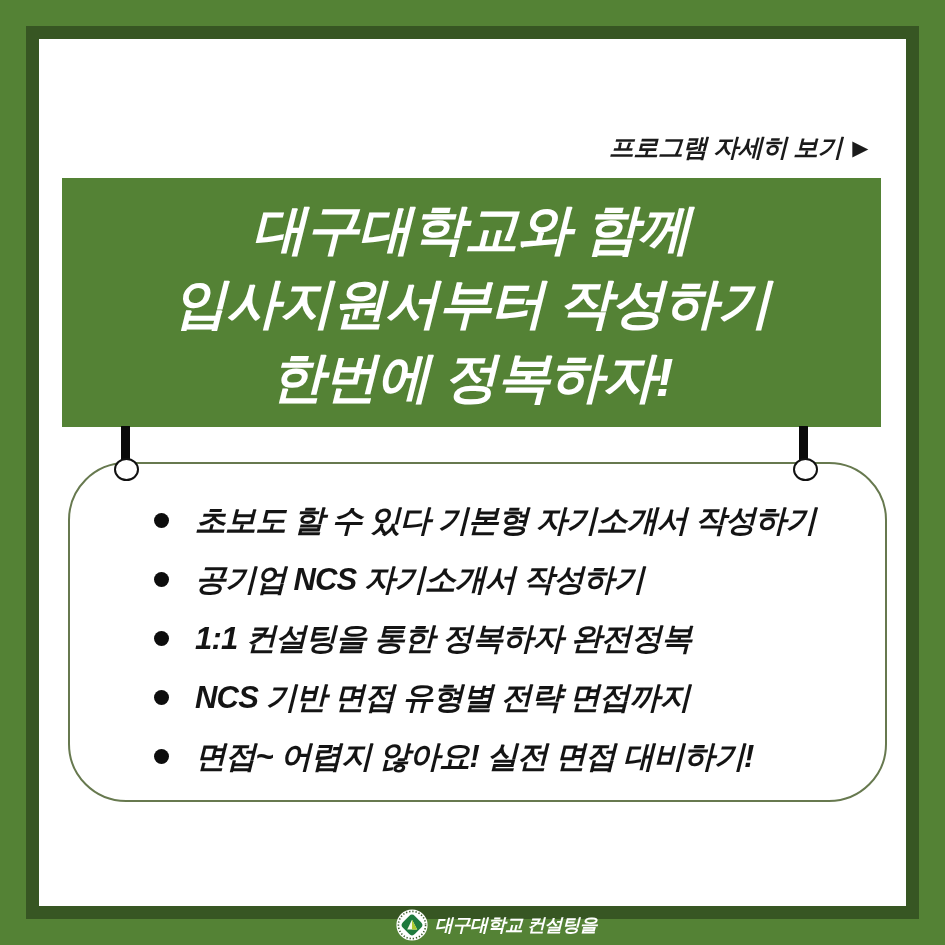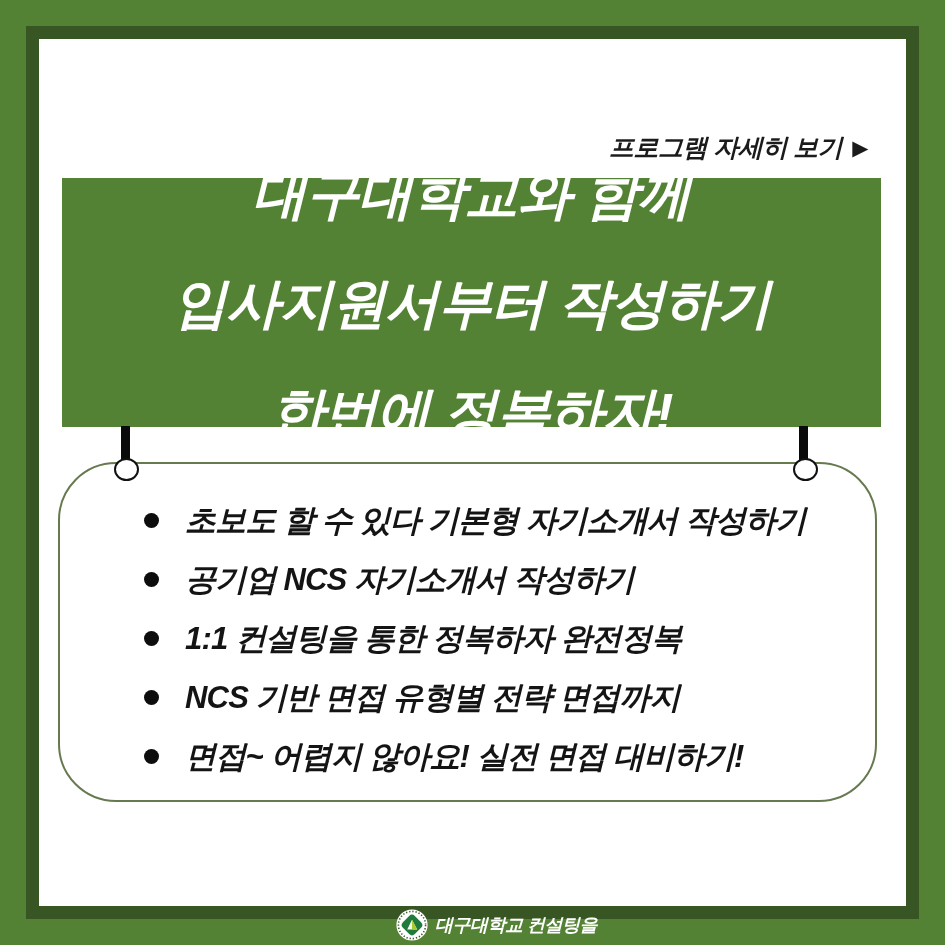--- a/index.html
+++ b/index.html
@@ -55,21 +55,20 @@
     flex-direction: column;
     justify-content: center;
     align-items: center;
     text-align: center;
     color: #ffffff;
     font-size: 54px;
     font-weight: 900;
     line-height: 74px;
     letter-spacing: -1px;
     z-index: 2;
-    gap: 35px;
   }
   
   .string {
     position: absolute;
     top: 426px;
     width: 9px;
     height: 40px;
     background: #0a0a0a;
     z-index: 2;
   }
@@ -85,21 +84,21 @@
     border: 2.5px solid #111111;
     border-radius: 50%;
     box-sizing: border-box;
     z-index: 3;
   }
   .eyelet-left  { left: 114px; }
   .eyelet-right { left: 793px; }
   
   .sign {
     position: absolute;
-    left: 58px;
+    left: 68px;
     top: 462px;
     width: 819px;
     height: 340px;
     background: #ffffff;
     border: 2px solid #67794f;
     border-radius: 58px;
     box-sizing: border-box;
     z-index: 2;
   }
   .sign ul {

